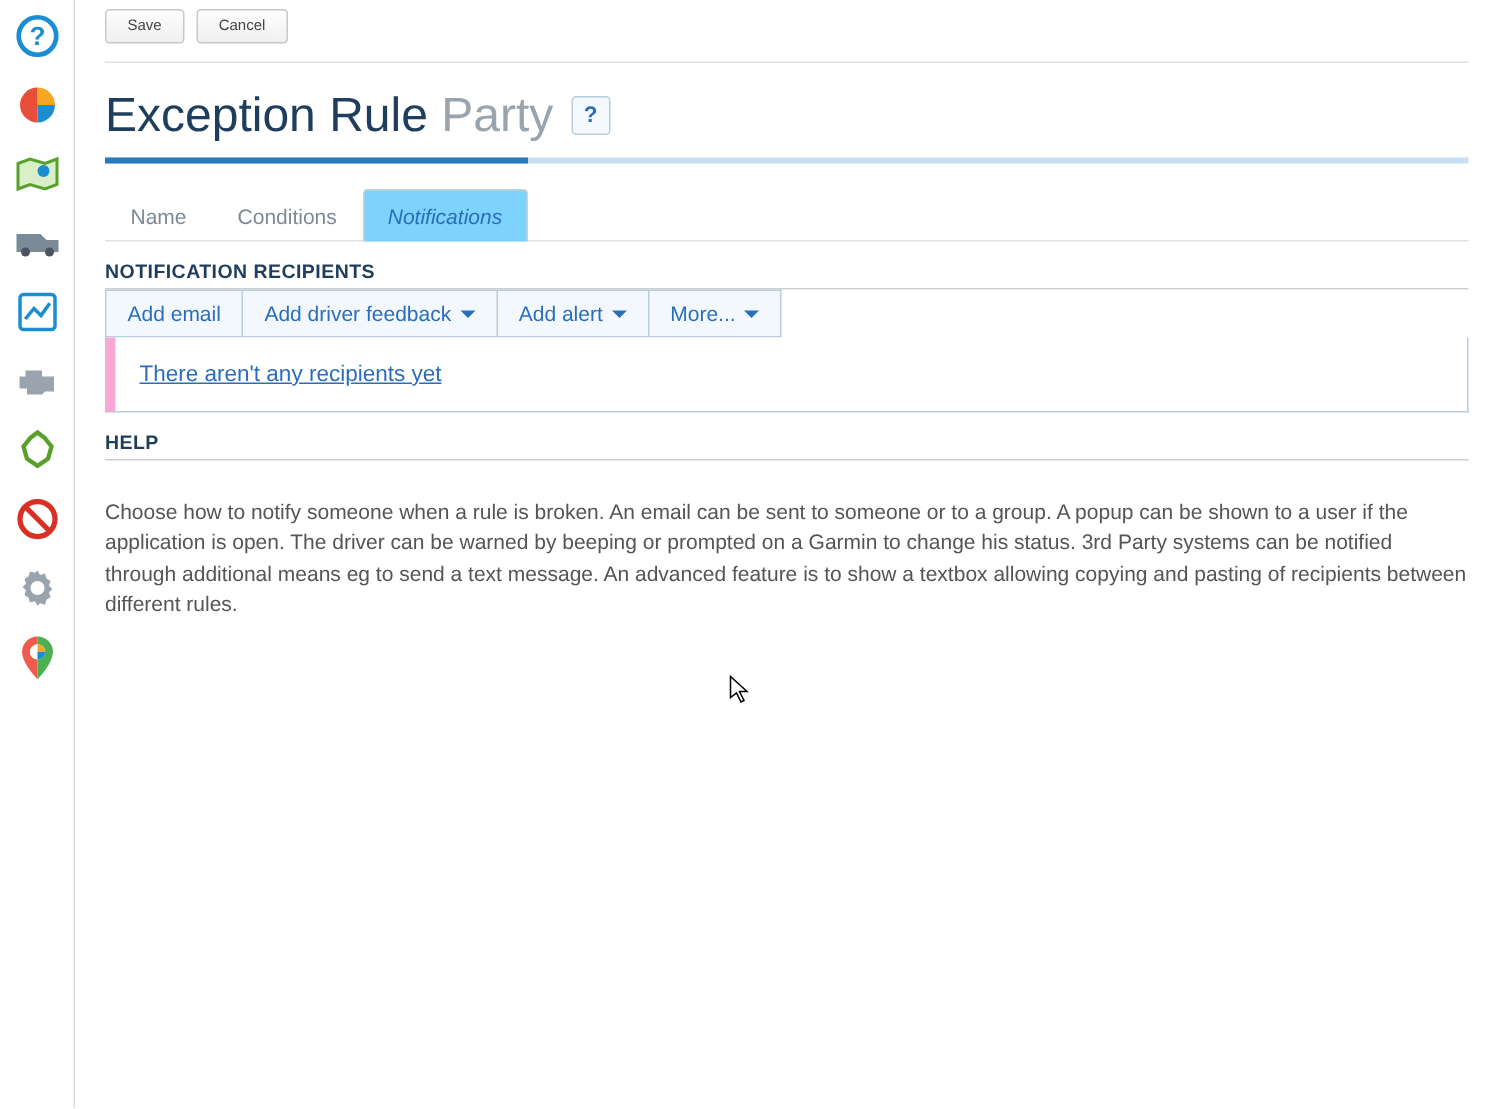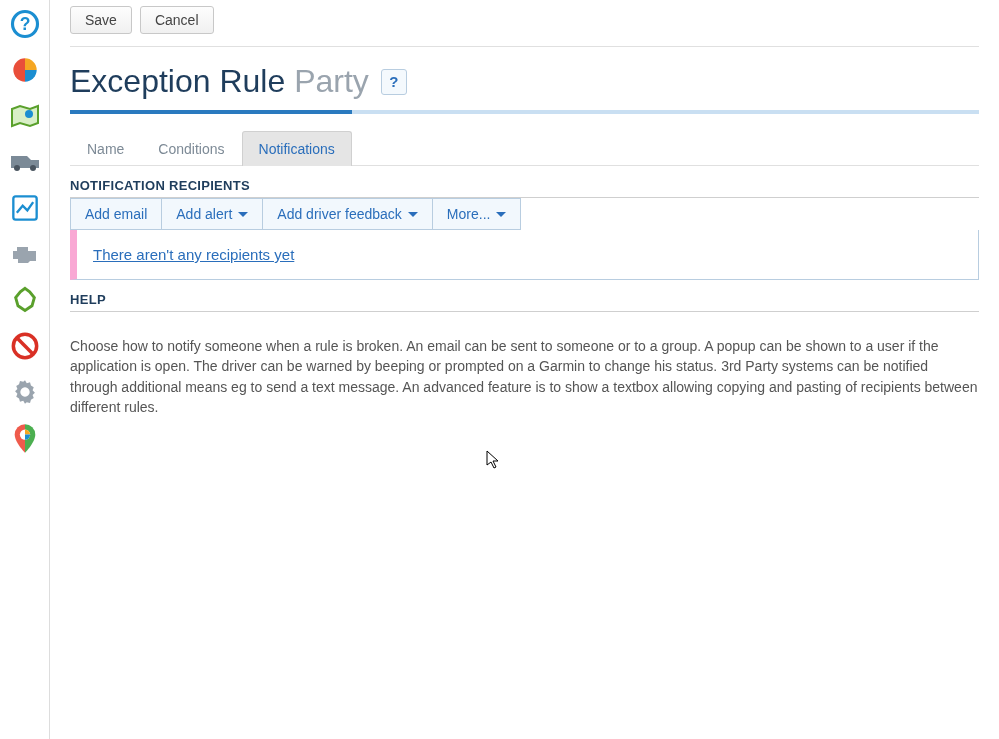--- a/index.html
+++ b/index.html
@@ -40,21 +40,21 @@
     display: flex;
     gap: 8px;
     padding-bottom: 12px;
     border-bottom: 1px solid #e0e0e0;
   }
   .btn {
     background: linear-gradient(#fdfdfd, #f0f0f0);
     border: 1px solid #c8c8c8;
     border-radius: 3px;
     padding: 5px 14px;
-    font-size: 14px;
+    font-size: 10px;
     color: #444;
     cursor: pointer;
   }
   
   .page-head {
     display: flex;
     align-items: center;
     gap: 12px;
     margin-top: 16px;
   }
@@ -105,23 +105,24 @@
     font-size: 14px;
     color: #7d8a96;
     cursor: pointer;
     border: 1px solid transparent;
     border-bottom: none;
     position: relative;
     bottom: -1px;
   }
   .tab.active {
     color: #2a6ebb;
-    background: #e5e5e5;
+    background: #7dd3fc;
     border-color: #d0d0d0;
     border-radius: 3px 3px 0 0;
+    font-style: italic;
   }
   
   .section-title {
     font-size: 13px;
     font-weight: 700;
     letter-spacing: 0.3px;
     color: #1F3D5C;
     margin-top: 12px;
     padding-bottom: 4px;
     border-bottom: 1px solid #cfcfcf;
@@ -270,25 +271,25 @@
     <div class="tab active">Notifications</div>
   </div>
 
   <div class="section-title">NOTIFICATION RECIPIENTS</div>
 
   <div class="action-bar">
     <div class="action-btn">
       <span>Add email</span>
     </div>
     <div class="action-btn">
-      <span>Add alert</span>
+      <span>Add driver feedback</span>
       <span class="caret"></span>
     </div>
     <div class="action-btn">
-      <span>Add driver feedback</span>
+      <span>Add alert</span>
       <span class="caret"></span>
     </div>
     <div class="action-btn">
       <span>More...</span>
       <span class="caret"></span>
     </div>
   </div>
 
   <div class="callout">There aren't any recipients yet</div>
 

